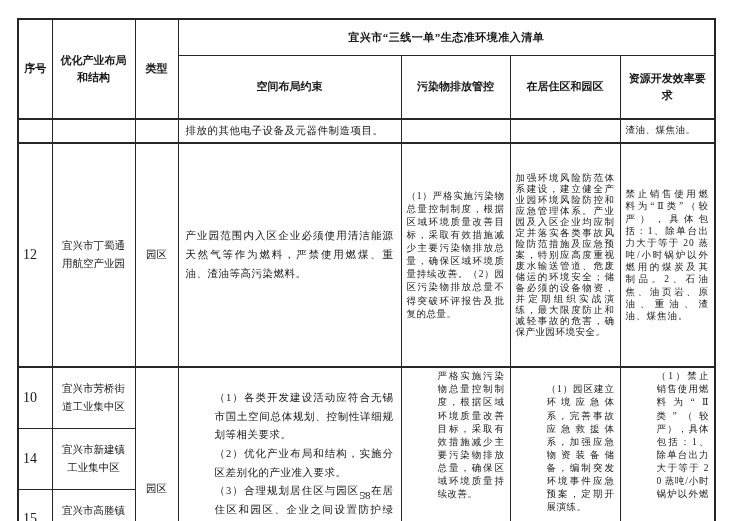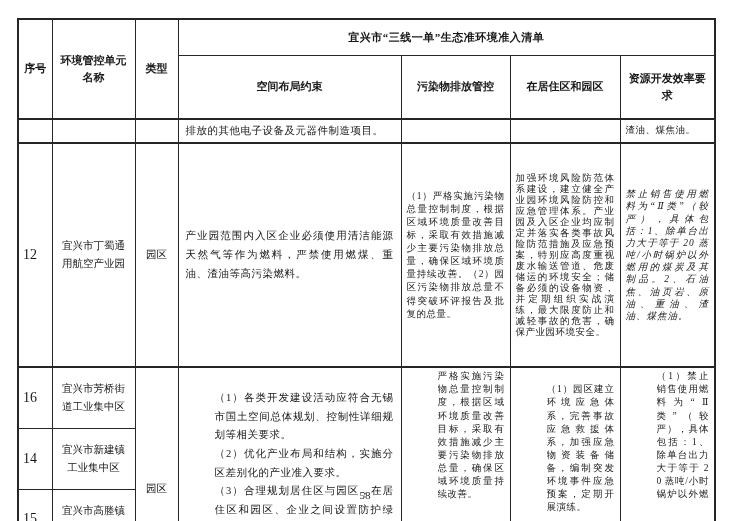--- a/index.html
+++ b/index.html
@@ -33,21 +33,21 @@
 
   .hdr   { font-weight:bold; text-align:center; font-size:11px; line-height:1.55; padding:0 5px; }
   .title-cell { font-weight:bold; text-align:center; font-size:11px; letter-spacing:0.5px; padding:10px; }
   .num   { font-size:14px; }
   .name  { text-align:center; font-size:10.5px; line-height:1.7; padding:12px 8px; }
   .type  { text-align:center; font-size:10.5px; }
 
   .body-wide   { font-size:10.5px; line-height:1.78; text-align:justify; padding:2px 7px; letter-spacing:0.5px; }
   .body-narrow { font-size:9.5px;  line-height:1.38; text-align:justify; padding:2px 5px; letter-spacing:0.5px; }
   .tight       { line-height:1.16; }
-  .loose       { line-height:1.28; letter-spacing:1px;font-style:italic; }
+  .loose       { line-height:1.28; letter-spacing:1px; }
   .pre         { white-space:pre-line; }
   .v-top       { vertical-align:top;padding-left:36px; }
   .clip-g      { height:129px; overflow:hidden; }
 
   .pagenum {
     position:absolute; left:0; right:0; top:489px;
     text-align:center; font-size:11px; color:#222;
   }
 </style>
 </head>
@@ -61,21 +61,21 @@
       <col style="width:43px">
       <col style="width:223px">
       <col style="width:109px">
       <col style="width:110px">
       <col style="width:95px">
     </colgroup>
 
     <tbody>
         <tr class="r-title">
       <td class="hdr" rowspan="2">序号</td>
-      <td class="hdr" rowspan="2">环境管控单元名称</td>
+      <td class="hdr" rowspan="2">优化产业布局和结构</td>
       <td class="hdr" rowspan="2">类型</td>
       <td class="title-cell" colspan="4">宜兴市“三线一单”生态准环境准入清单</td>
     </tr>
 
     <tr class="r-subhdr">
       <td class="hdr">空间布局约束</td>
       <td class="hdr">污染物排放管控</td>
       <td class="hdr">在居住区和园区</td>
       <td class="hdr">资源开发效率要求</td>
     </tr>
@@ -94,21 +94,21 @@
       <td class="num">12</td>
       <td class="name">宜兴市丁蜀通用航空产业园</td>
       <td class="type">园区</td>
       <td class="body-wide">产业园范围内入区企业必须使用清洁能源天然气等作为燃料，严禁使用燃煤、重油、渣油等高污染燃料。</td>
       <td class="body-narrow">（1）严格实施污染物总量控制制度，根据区域环境质量改善目标，采取有效措施减少主要污染物排放总量，确保区域环境质量持续改善。（2）园区污染物排放总量不得突破环评报告及批复的总量。</td>
       <td class="body-narrow tight">加强环境风险防范体系建设，建立健全产业园环境风险防控和应急管理体系。产业园及入区企业均应制定并落实各类事故风险防范措施及应急预案，特别应高度重视废水输送管道、危废储运的环境安全；储备必须的设备物资，并定期组织实战演练，最大限度防止和减轻事故的危害，确保产业园环境安全。</td>
       <td class="body-narrow loose">禁止销售使用燃料为“Ⅱ类”（较严），具体包括：1、除单台出力大于等于 20 蒸吨/小时锅炉以外燃用的煤炭及其制品。2、石油焦、油页岩、原油、重油、渣油、煤焦油。</td>
     </tr>
 
     <tr class="r-g13 sect">
-      <td class="num">16</td>
+      <td class="num">10</td>
       <td class="name">宜兴市芳桥街道工业集中区</td>
       <td class="type" rowspan="4">园区</td>
       <td class="body-wide pre v-top" rowspan="4">
         <div class="clip-g">（1）各类开发建设活动应符合无锡市国土空间总体规划、控制性详细规划等相关要求。
 （2）优化产业布局和结构，实施分区差别化的产业准入要求。
 （3）合理规划居住区与园区，在居住区和园区、企业之间设置防护绿地、生态绿地等隔离带。</div>
       </td>
       <td class="body-narrow v-top" rowspan="4">
         <div class="clip-g">严格实施污染物总量控制制度，根据区域环境质量改善目标，采取有效措施减少主要污染物排放总量，确保区域环境质量持续改善。</div>
       </td>

